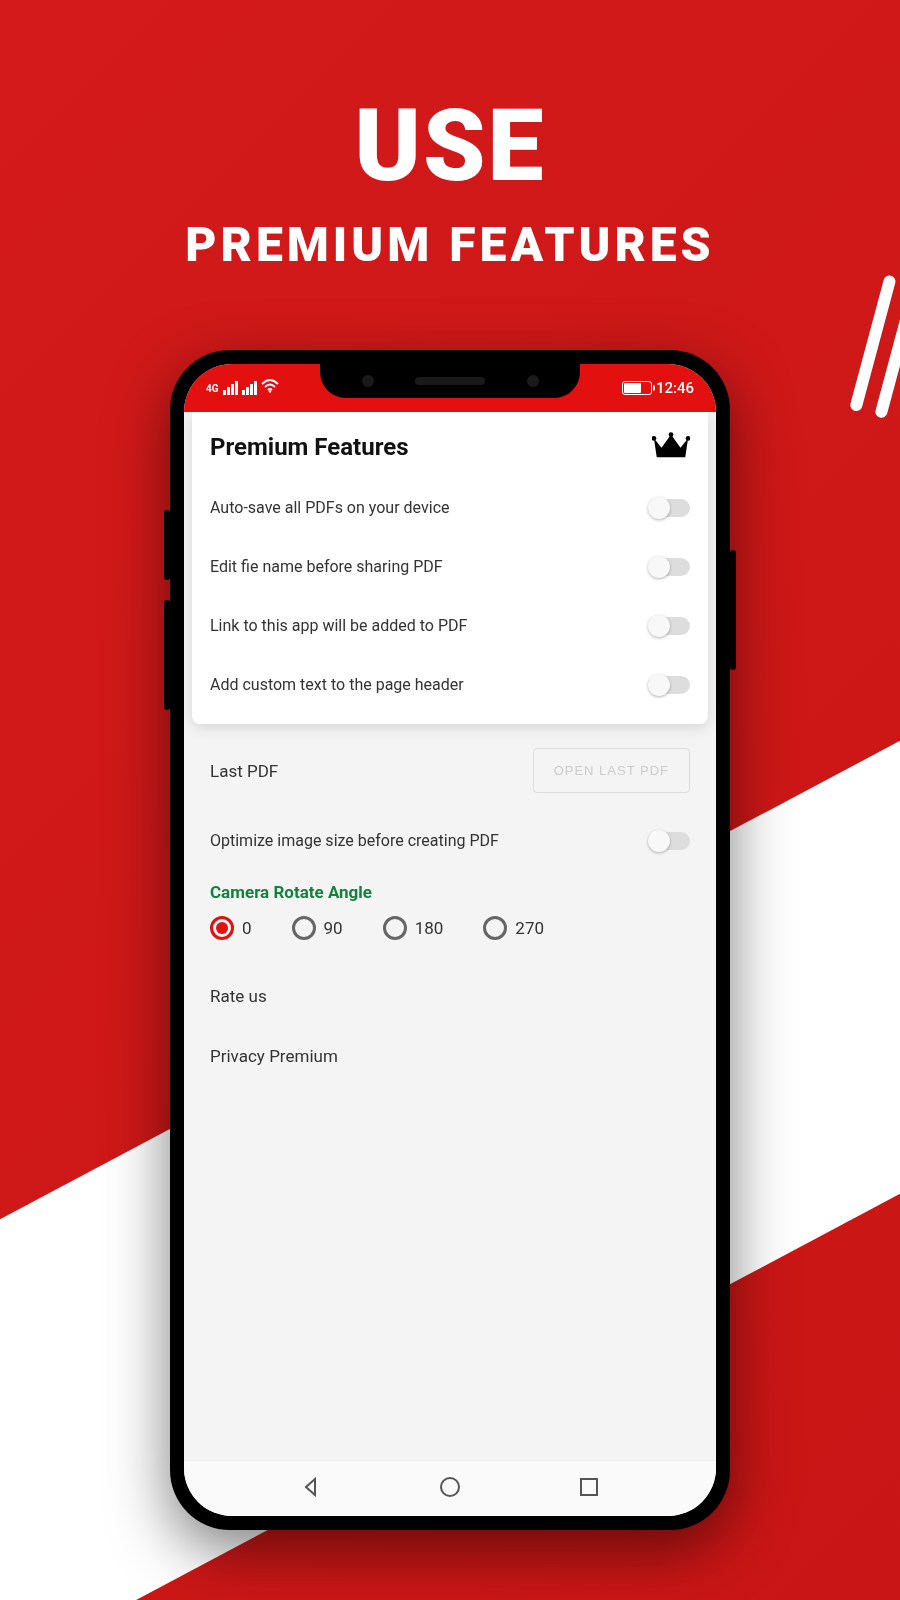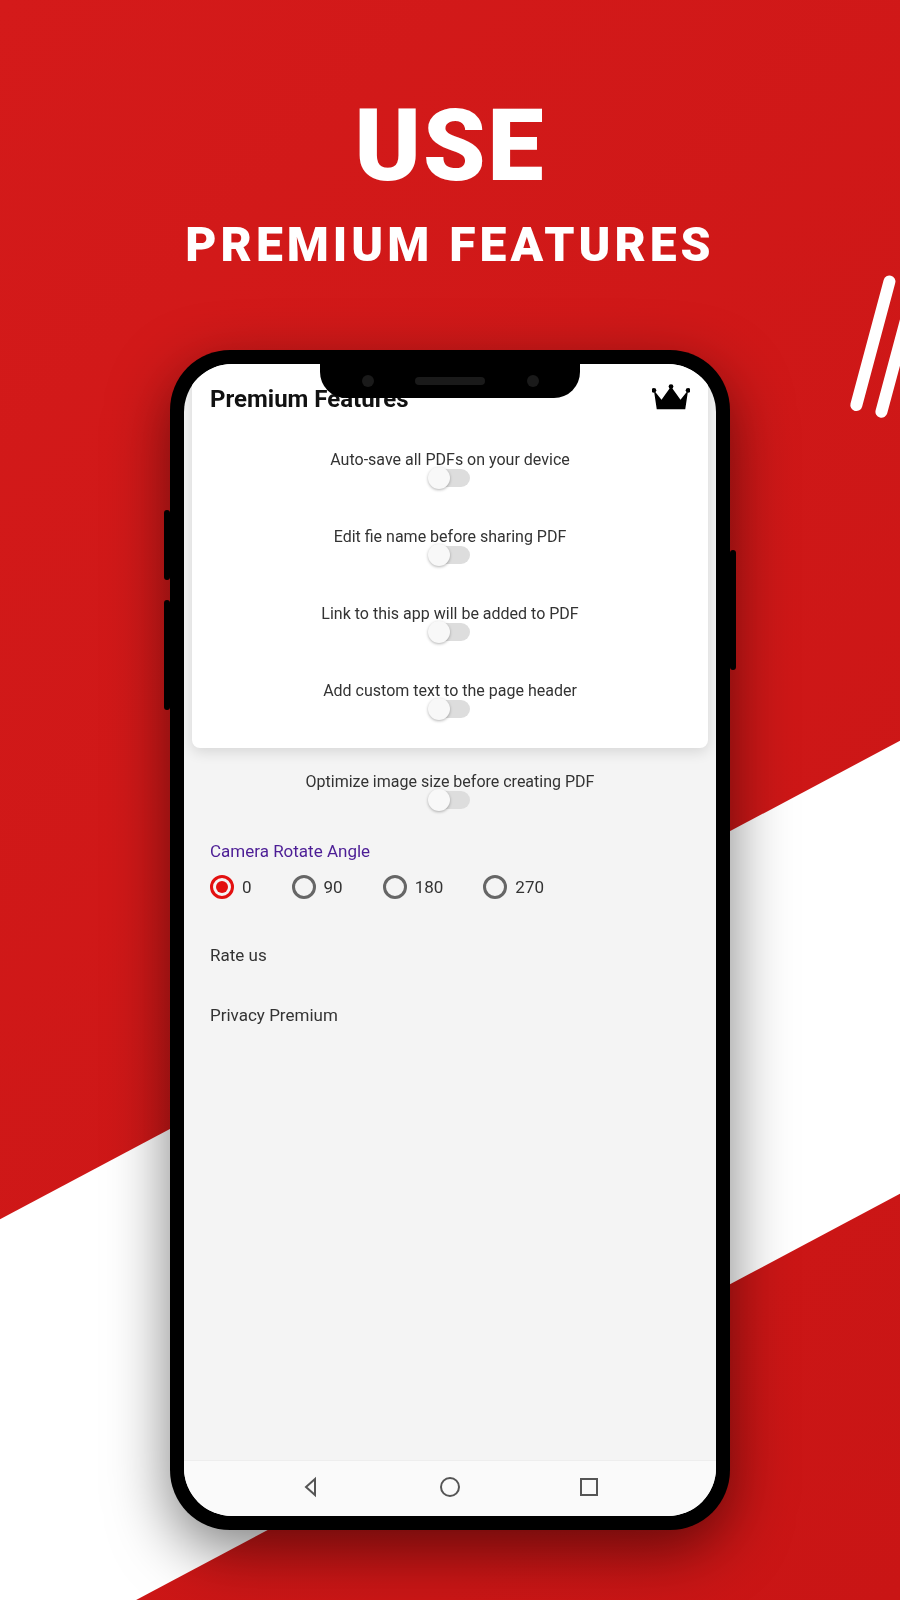--- a/index.html
+++ b/index.html
@@ -157,21 +157,20 @@
 }
 .crown-icon svg { width: 38px; height: 30px; }
 
 .toggle-row {
   display: flex;
   justify-content: space-between;
   align-items: center;
   padding: 20px 0;
   font-size: 16px;
   color: #333;
-  flex-direction: column;
 }
 .toggle {
   width: 40px;
   height: 18px;
   background: #ddd;
   border-radius: 10px;
   position: relative;
   flex-shrink: 0;
 }
 .toggle::after {
@@ -202,21 +201,21 @@
   background: transparent;
   color: #ccc;
   font-size: 13px;
   font-weight: 500;
   letter-spacing: 1px;
   padding: 14px 20px;
   border-radius: 4px;
 }
 
 .angle-section { margin-bottom: 26px; }
-.angle-label { font-size: 17px; color: #4c1d95; margin-bottom: 14px; }
+.angle-label { font-size: 17px; color: #15803d; margin-bottom: 14px; font-weight: bold; }
 .radio-row { display: flex; gap: 40px; }
 .radio-item { display: flex; align-items: center; gap: 8px; font-size: 17px; color: #333; }
 .radio {
   width: 24px; height: 24px;
   border: 3px solid #666;
   border-radius: 50%;
   position: relative;
 }
 .radio.checked { border-color: #e31010; }
 .radio.checked::after {
@@ -275,20 +274,49 @@
   <div class="side-btn side-left2"></div>
   <div class="side-btn side-right"></div>
 
   <div class="phone-inner">
     <div class="notch">
       <div class="notch-cam"></div>
       <div class="notch-speaker"></div>
       <div class="notch-cam"></div>
     </div>
 
+    <div class="status-bar">
+      <div class="status-left">
+        <span style="font-size:10px;font-weight:700">4G</span>
+        <span class="sig-bars">
+            <i></i>
+            <i></i>
+            <i></i>
+            <i></i>
+          </span>
+        <span class="sig-bars">
+            <i></i>
+            <i></i>
+            <i></i>
+            <i></i>
+          </span>
+        <span class="wifi">
+          <svg width="18" height="14" viewBox="0 0 18 14">
+              <path d="M1 5 Q9 -3 17 5 M4 8 Q9 3 14 8 M7 11 Q9 9 11 11" stroke="#fff" stroke-width="1.8" fill="none"></path>
+              <circle cx="9" cy="12.5" r="1.2" fill="#fff"></circle>
+            </svg>
+        </span>
+      </div>
+      <div class="status-right">
+        <span class="battery">
+            <span class="battery-fill"></span>
+          </span>
+        <span>12:46</span>
+      </div>
+    </div>
 
     <div class="screen">
       <div class="premium-card">
         <div class="card-header">
           <div class="card-title">Premium Features</div>
           <span class="crown-icon">
             <svg viewBox="0 0 40 30">
                 <path d="M2 8 L10 18 L20 4 L30 18 L38 8 L35 28 L5 28 Z" fill="#000"></path>
                 <circle cx="2" cy="8" r="2.5" fill="#000"></circle>
                 <circle cx="20" cy="4" r="2.5" fill="#000"></circle>
@@ -309,20 +337,24 @@
           <span>Link to this app will be added to PDF</span>
           <span class="toggle"></span>
         </div>
         <div class="toggle-row">
           <span>Add custom text to the page header</span>
           <span class="toggle"></span>
         </div>
       </div>
 
       <div class="below">
+        <div class="last-pdf-row">
+          <span class="last-pdf-label">Last PDF</span>
+          <button class="open-last-btn">OPEN LAST PDF</button>
+        </div>
 
         <div class="toggle-row" style="padding:0 0 32px 0">
           <span>Optimize image size before creating PDF</span>
           <span class="toggle"></span>
         </div>
 
         <div class="angle-section">
           <div class="angle-label">Camera Rotate Angle</div>
           <div class="radio-row">
             <div class="radio-item">

